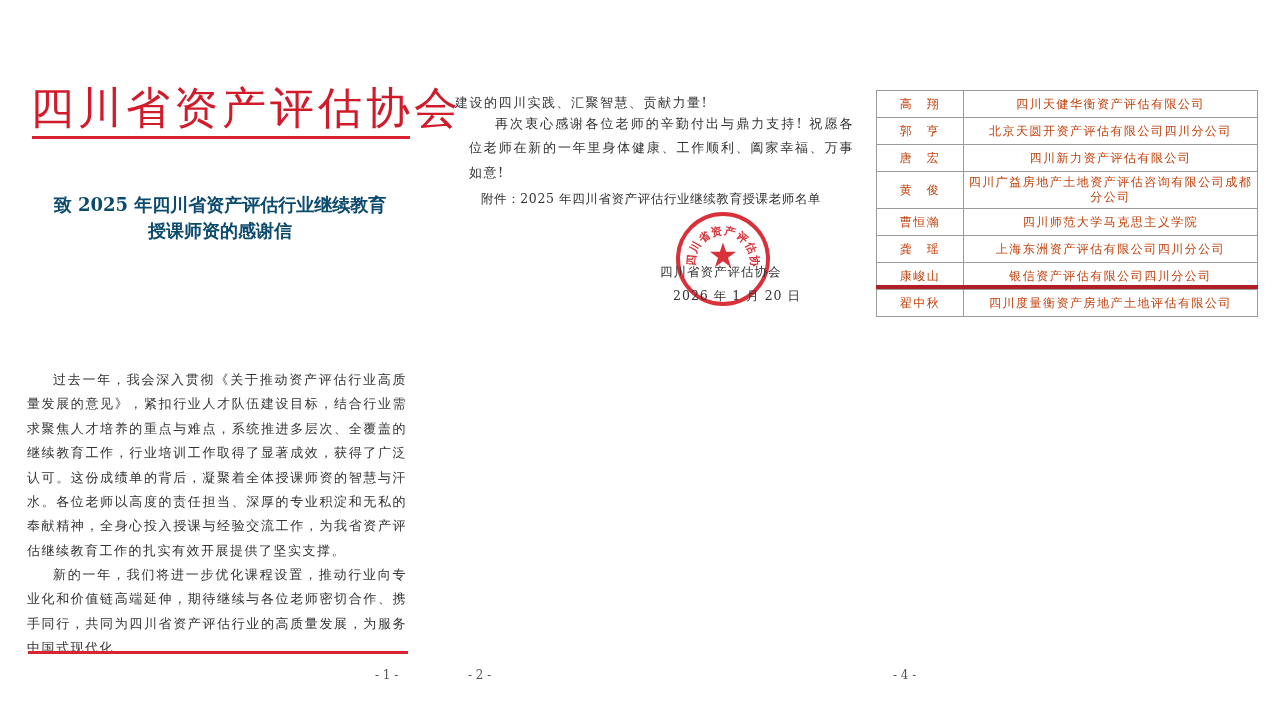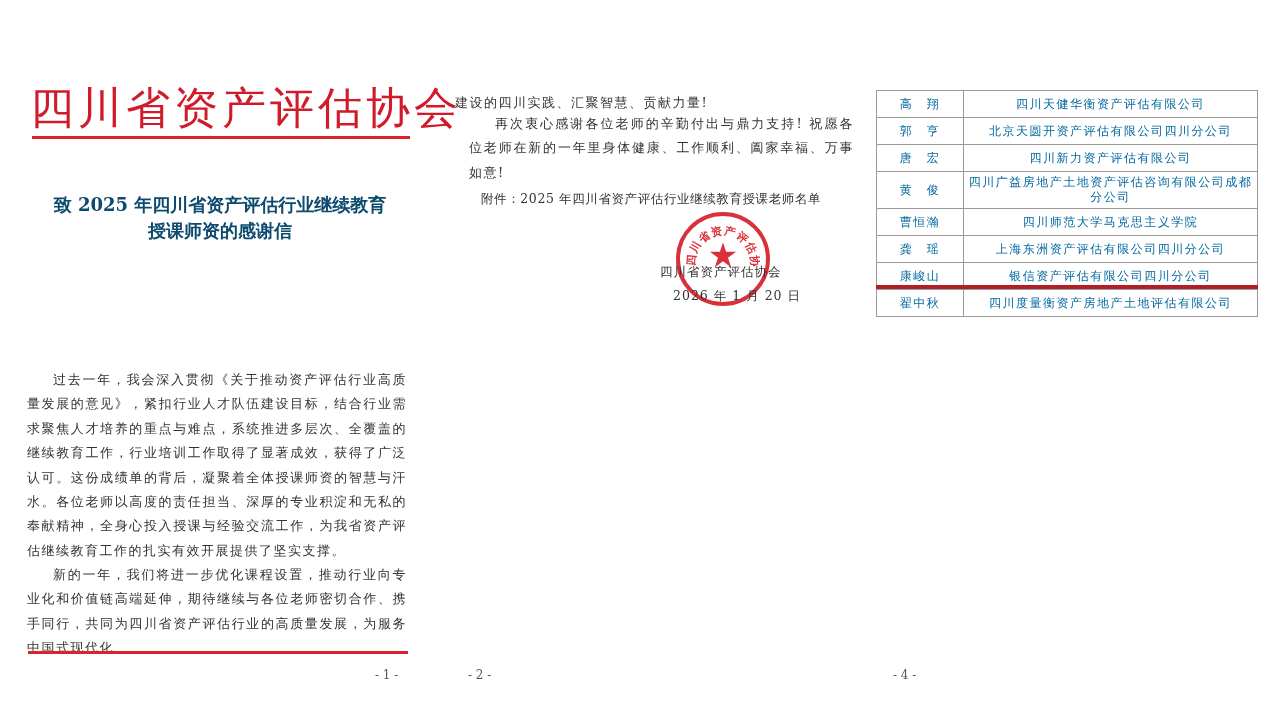--- a/index.html
+++ b/index.html
@@ -29,21 +29,21 @@
 
   .seal { position:absolute; left:676px; top:212px; width:94px; height:94px; border:4px solid #d8313a;
           border-radius:50%; box-sizing:border-box; }
   .seal .star { position:absolute; left:0; right:0; top:22px; text-align:center; font-size:34px;
                 color:#d8313a; line-height:34px; }
   .seal .ring-text { position:absolute; left:6px; top:6px; width:74px; height:74px; }
 
   .sign { position:absolute; font-size:12.5px; color:#333; letter-spacing:1px; }
 
   table.teachers { position:absolute; left:876px; top:90px; width:382px; border-collapse:collapse;
-                   font-size:12px; color:#0369a1; letter-spacing:1.5px; }
+                   font-size:12px; color:#c2410c; letter-spacing:1.5px; }
   table.teachers td { border:1px solid #9a9a9a; text-align:center; padding:0 4px; height:26px; }
   table.teachers td.name { width:78px; }
   table.teachers tr.tall td { height:36px; line-height:15px; }
   .table-red-line { position:absolute; left:876px; top:285px; width:382px; height:4px; background:#b21e26; }
 </style>
 </head>
 <body>
 
 <div class="page" id="p1">
   <div class="org-title">四川省资产评估协会</div>

